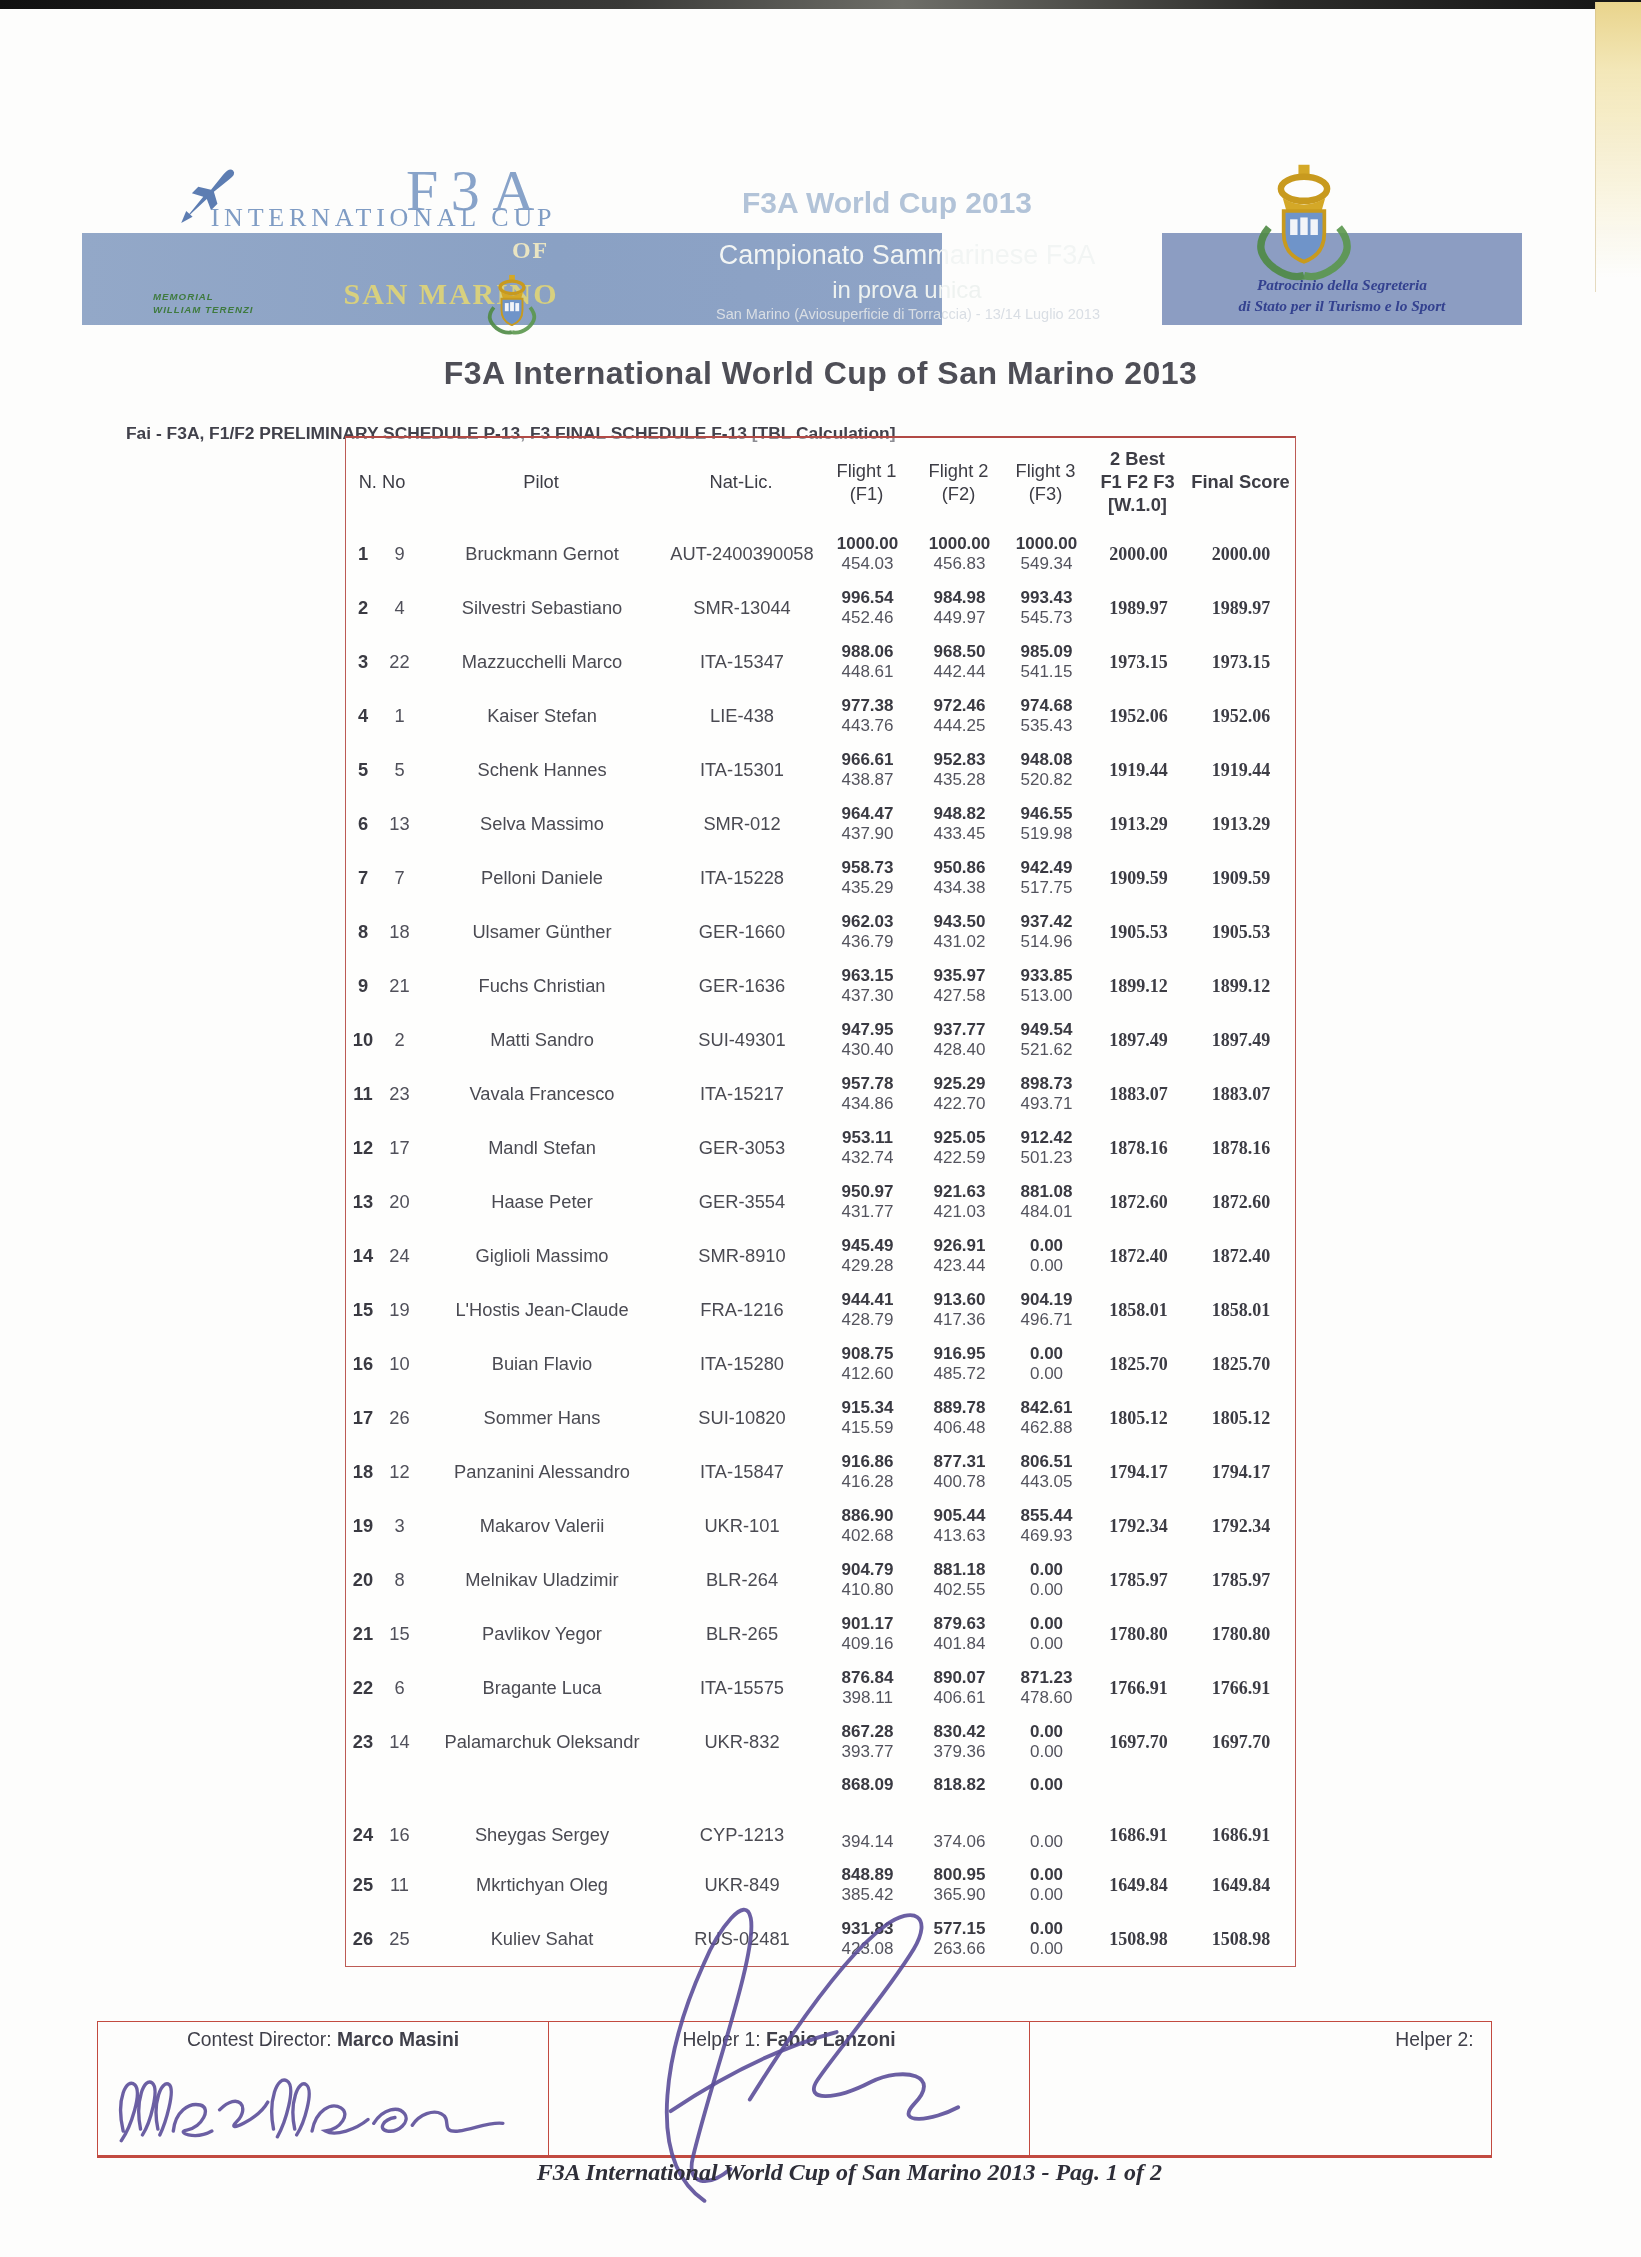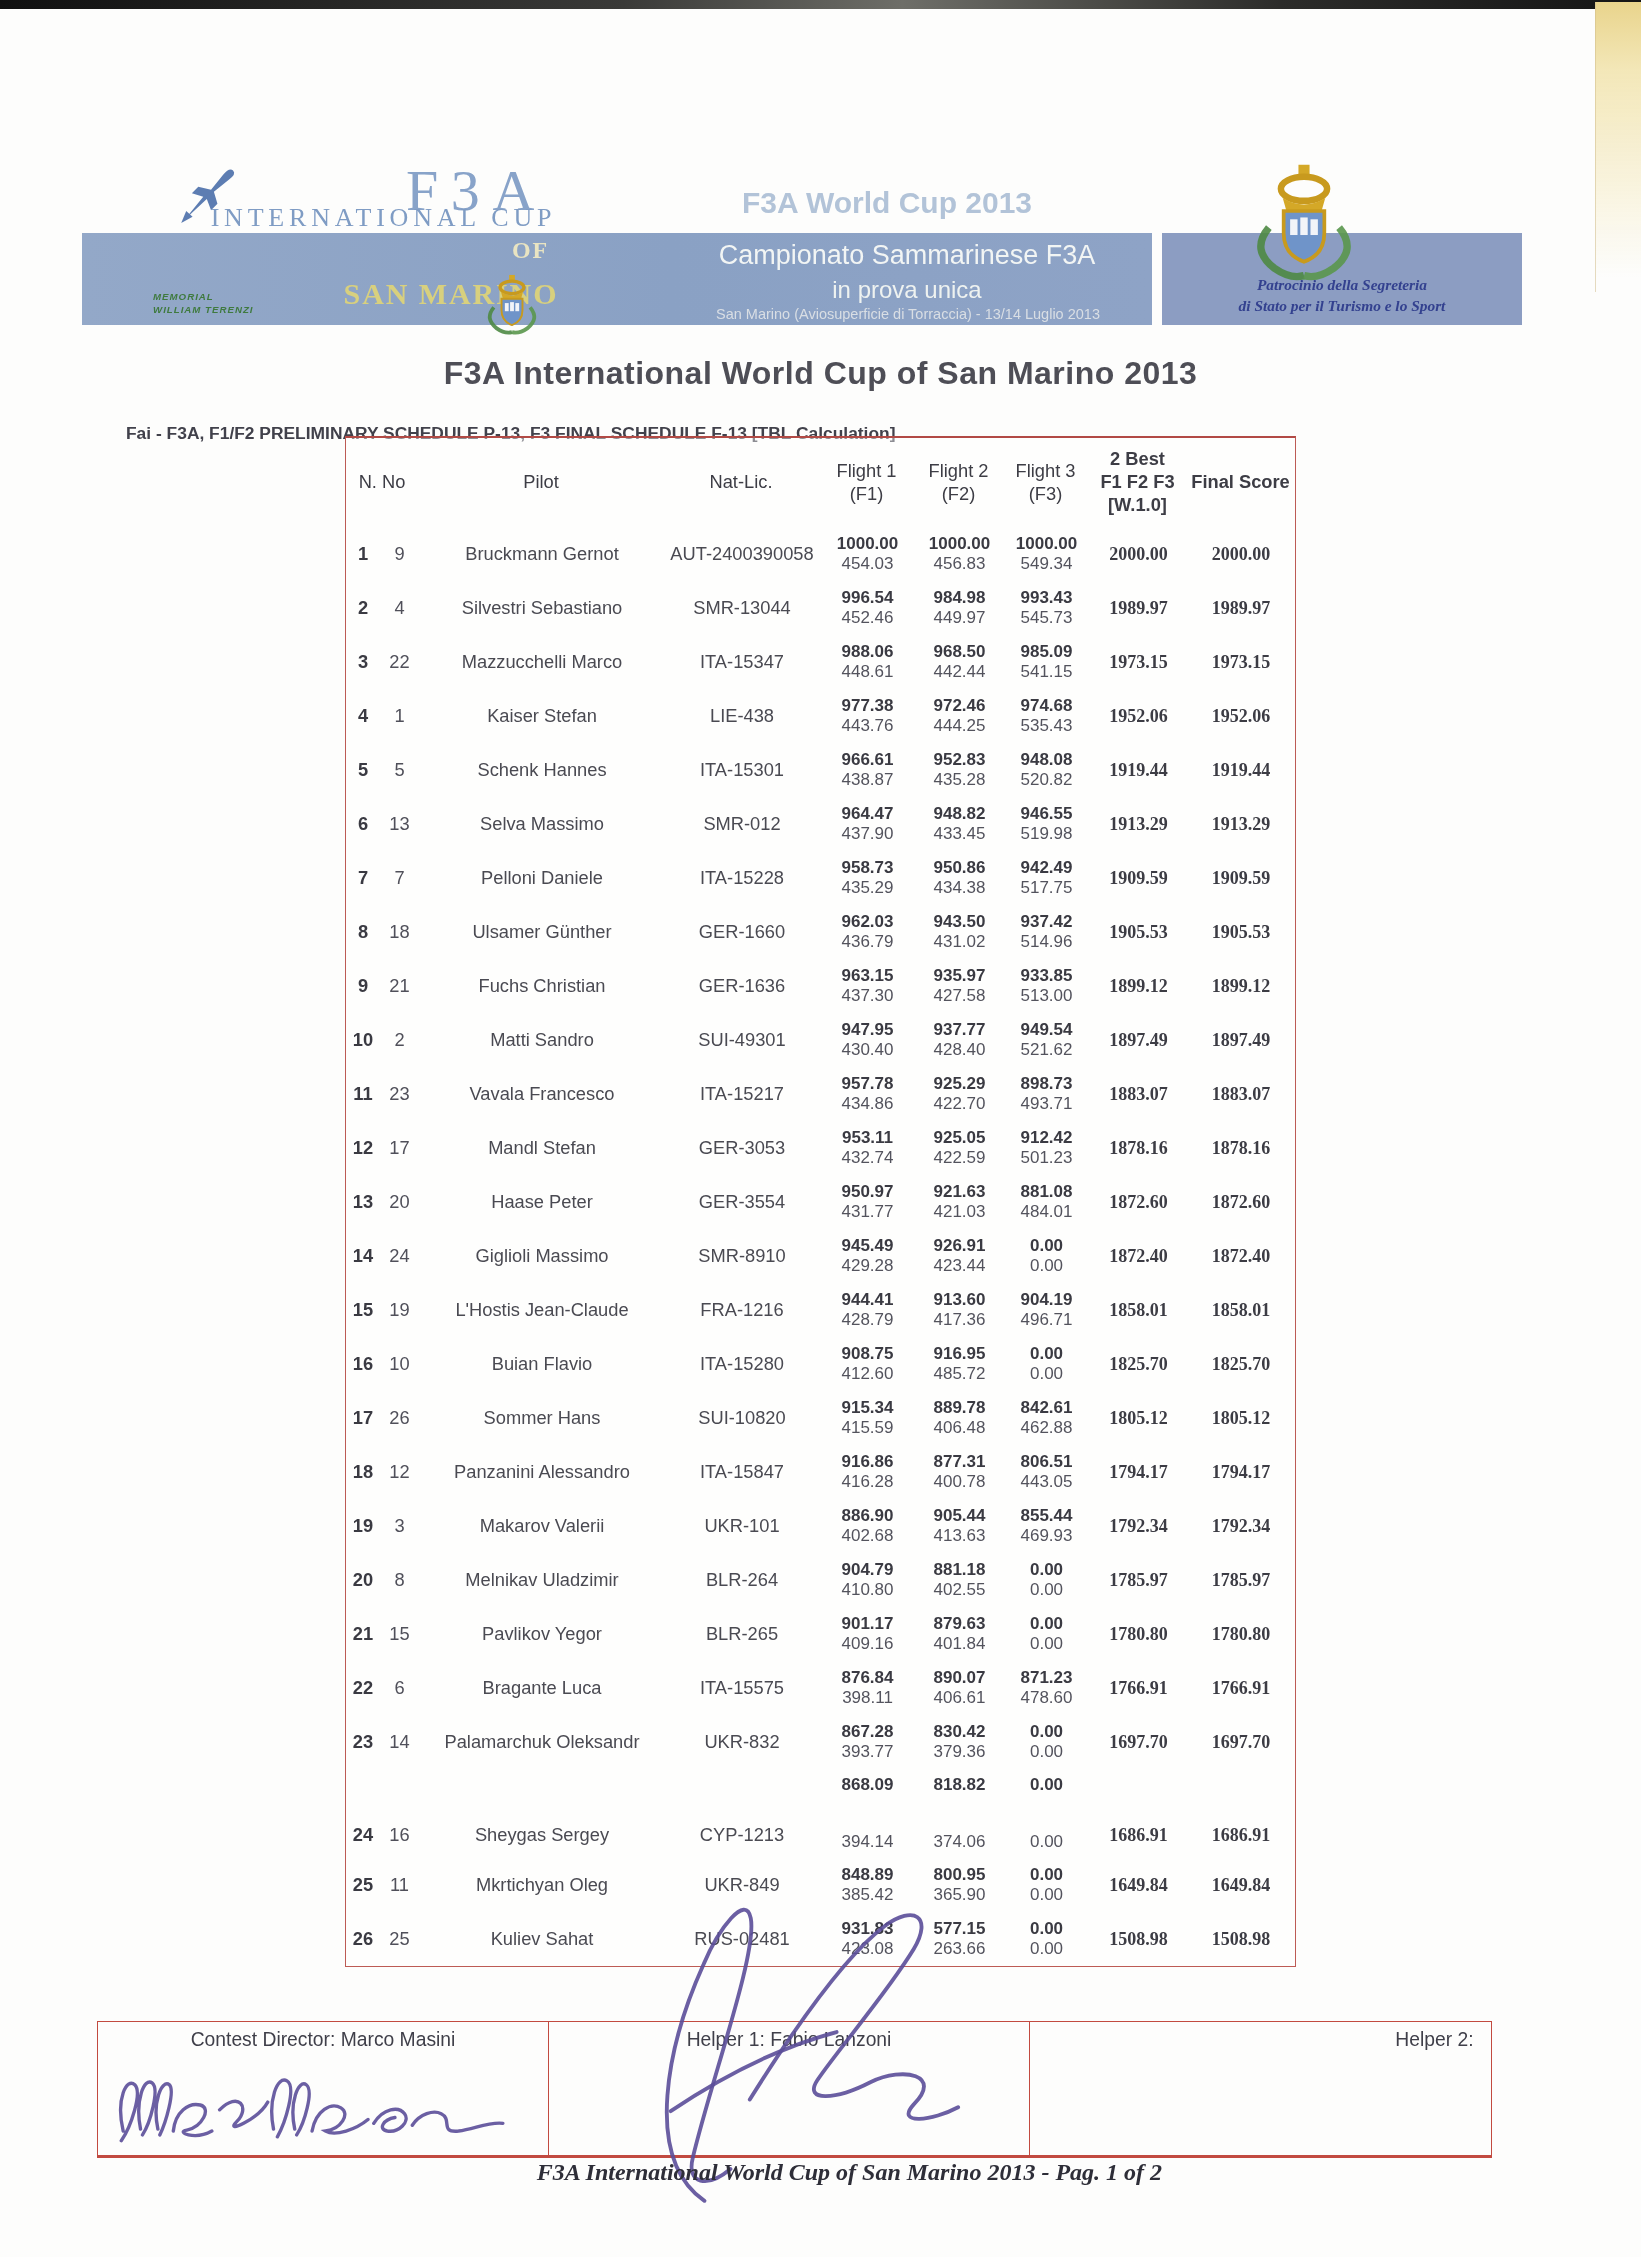--- a/index.html
+++ b/index.html
@@ -15,21 +15,21 @@
 
   
   .banner{position:absolute;left:0;top:97px;width:1641px;height:241px;}
   .plane{position:absolute;left:172px;top:60px;width:71px;height:71px;}
   .f3a-big{position:absolute;left:406px;top:60px;font-family:"Liberation Serif",serif;
     font-size:58px;color:#88a3c9;letter-spacing:12.6px;font-weight:400;}
   .intl-cup{position:absolute;left:201px;top:106px;width:365px;text-align:center;
     font-family:"Liberation Serif",serif;font-size:26px;color:#7f9cc4;letter-spacing:4.8px;}
   .world-cup{position:absolute;left:742px;top:89px;font-size:30px;color:#a6bad2;font-weight:700;opacity:.85;}
 
-  .band-left{position:absolute;left:82px;top:136px;width:1070px;height:92px;
+  .band-left{position:absolute;left:82px;top:136px;width:860px;height:92px;
     background:linear-gradient(90deg,#93a8c8,#8aa1c4 55%,#8ea3c6);}
   .of-text{position:absolute;left:410px;top:3.9px;width:77px;text-align:center;
     font-family:"Liberation Serif",serif;font-weight:700;font-size:24px;color:#e9e4c2;letter-spacing:1.9px;}
   .sanmarino-text{position:absolute;left:253px;top:44px;width:232px;text-align:center;
     font-family:"Liberation Serif",serif;font-weight:700;font-size:30px;color:#d8d07e;letter-spacing:1.9px;}
   .memorial{position:absolute;left:71px;top:58px;font-size:9.7px;font-weight:700;color:#3f7a3f;
     letter-spacing:1px;line-height:1.3;font-style:italic;}
   .campionato{position:absolute;left:579px;top:6.8px;width:492px;text-align:center;
     font-size:27px;color:#f2f5f4;font-weight:400;}
   .prova{position:absolute;left:579px;top:43px;width:492px;text-align:center;
@@ -74,21 +74,21 @@
   .trow.gap .best,.trow.gap .final{align-self:end;padding-bottom:11.6px;}
 
   
   .fboxes{position:absolute;left:97px;top:2021px;width:1393px;height:133px;
     border:1.9px solid #c24a40;border-bottom:3.9px solid #c24a40;display:grid;
     grid-template-columns:450px 481px 1fr;}
   .fbox{position:relative;padding-top:6.8px;font-size:19.3px;color:#3f3f49;}
   .fbox + .fbox{border-left:1.9px solid #c24a40;}
   .fbox .lab-line{display:block;text-align:center;}
   .fbox.right .lab-line{text-align:right;padding-right:17.4px;}
-  .fname{font-weight:400;}
+  .fname{font-weight:700;}
 
   .sig{position:absolute;pointer-events:none;}
   .sig path{fill:none;stroke:#5b4e99;stroke-width:3.5;stroke-linecap:round;opacity:.9;}
   .sig.big path{stroke-width:4;}
 
   .page-footer{position:absolute;left:222px;top:2159px;width:1255px;text-align:center;
     font-family:"Liberation Serif",serif;font-style:italic;font-weight:700;
     font-size:24px;color:#2e2e38;}
 </style>
 </head>

